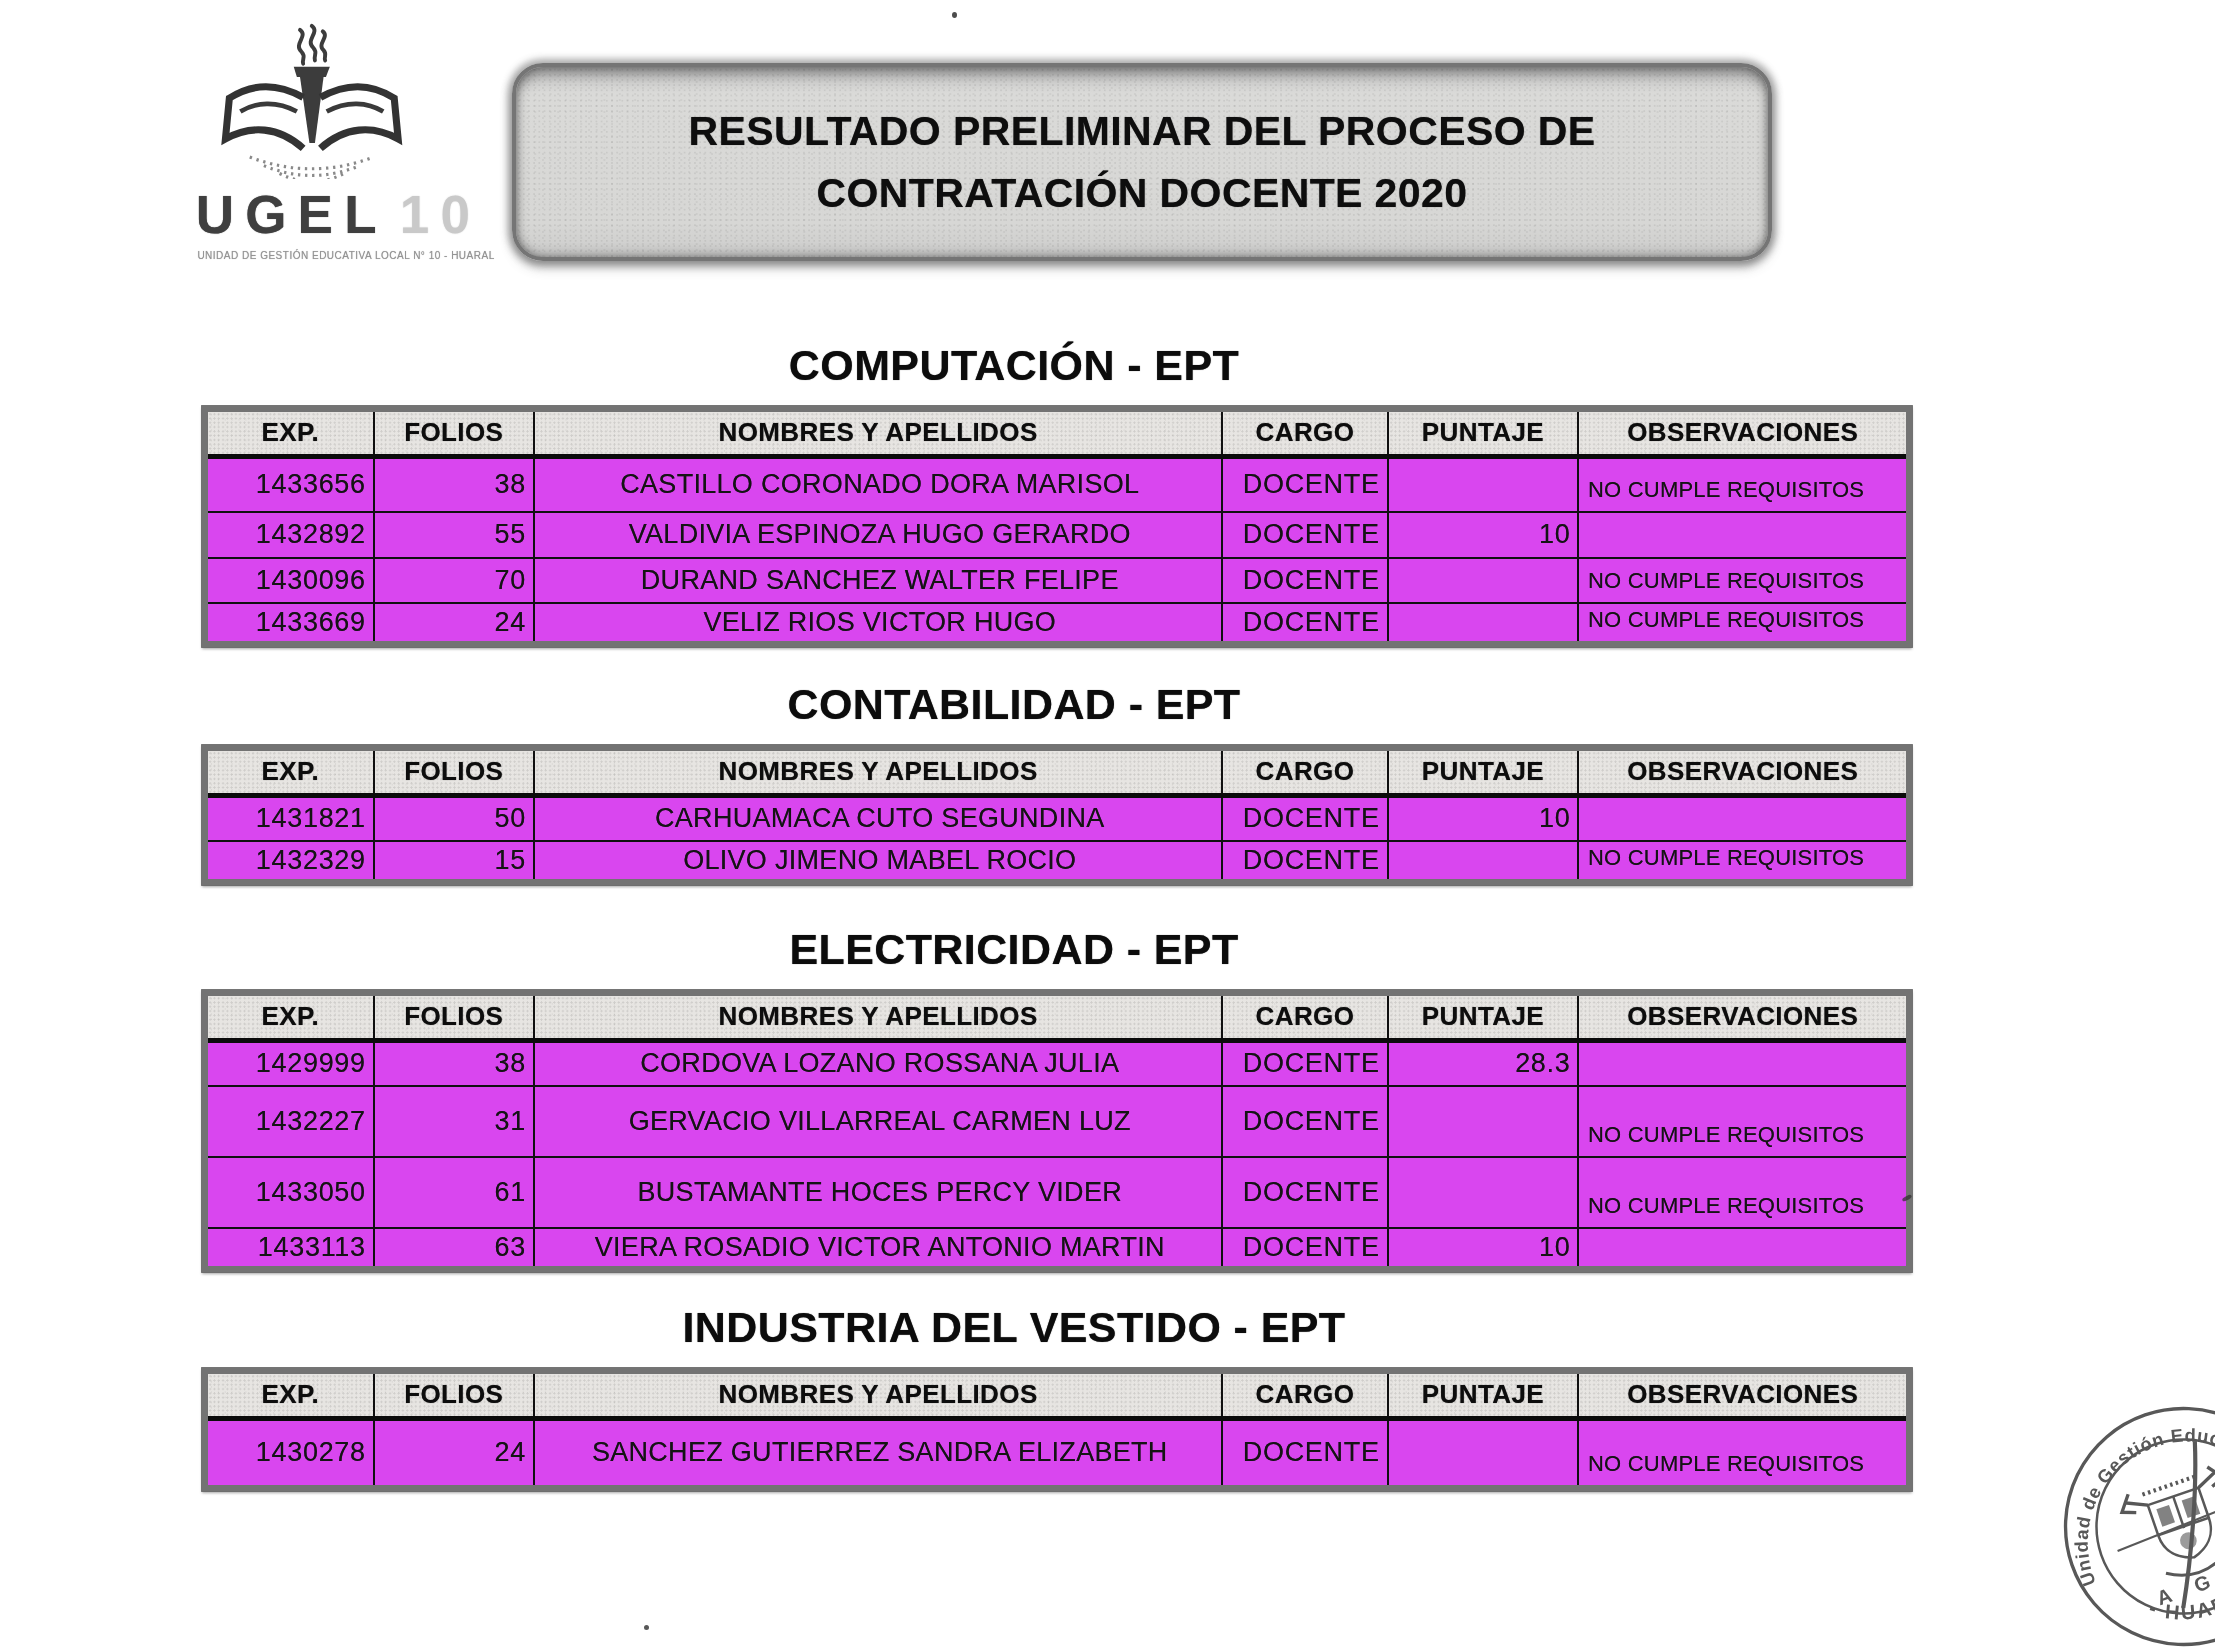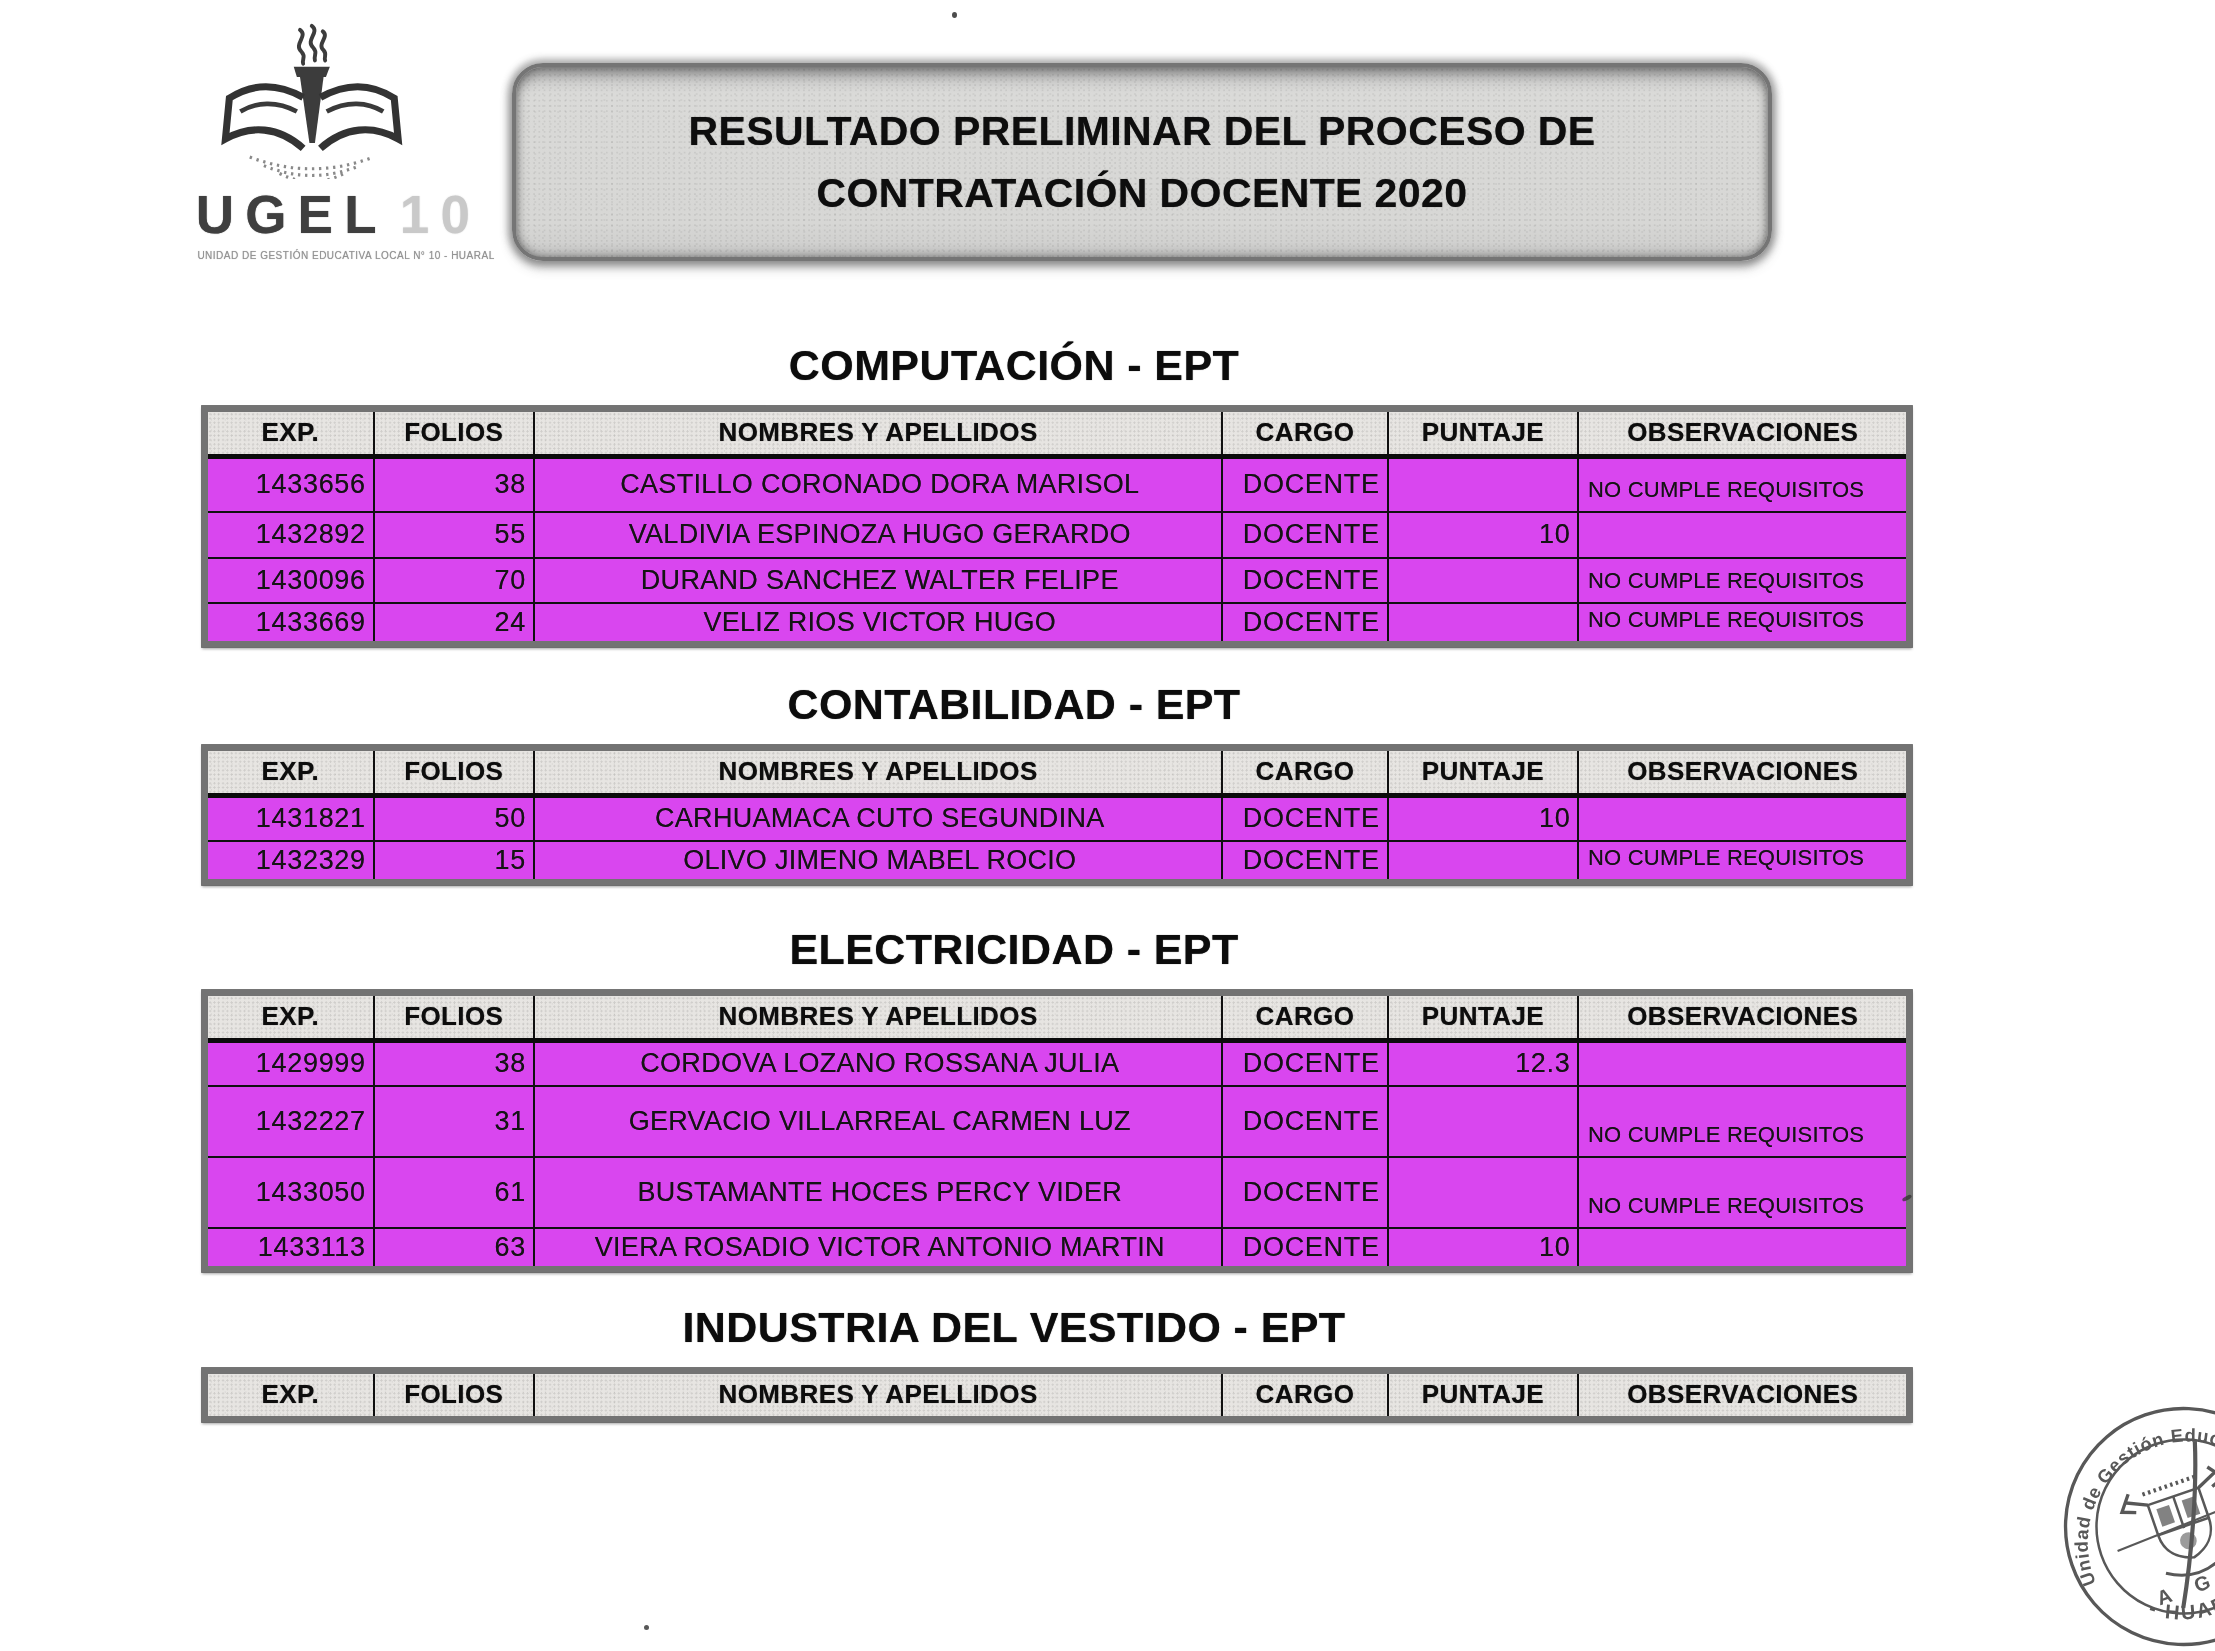--- a/index.html
+++ b/index.html
@@ -253,21 +253,21 @@
           <th>PUNTAJE</th>
           <th>OBSERVACIONES</th>
         </tr>
       </thead>
       <tbody>
         <tr style="height:45px">
           <td class="c-exp">1429999</td>
           <td class="c-folios">38</td>
           <td class="c-nombres">CORDOVA LOZANO ROSSANA JULIA</td>
           <td class="c-cargo">DOCENTE</td>
-          <td class="c-puntaje">12.3</td>
+          <td class="c-puntaje">28.3</td>
           <td class="c-obs"></td>
         </tr>
         <tr style="height:71px">
           <td class="c-exp">1432227</td>
           <td class="c-folios">31</td>
           <td class="c-nombres">GERVACIO VILLARREAL CARMEN LUZ</td>
           <td class="c-cargo">DOCENTE</td>
           <td class="c-puntaje"></td>
           <td class="c-obs">NO CUMPLE REQUISITOS</td>
         </tr>
@@ -306,20 +306,28 @@
         <tr style="height:48px">
           <th>EXP.</th>
           <th>FOLIOS</th>
           <th>NOMBRES Y APELLIDOS</th>
           <th>CARGO</th>
           <th>PUNTAJE</th>
           <th>OBSERVACIONES</th>
         </tr>
       </thead>
       <tbody>
+        <tr style="height:69px">
+          <td class="c-exp">1430278</td>
+          <td class="c-folios">24</td>
+          <td class="c-nombres">SANCHEZ GUTIERREZ SANDRA ELIZABETH</td>
+          <td class="c-cargo">DOCENTE</td>
+          <td class="c-puntaje"></td>
+          <td class="c-obs">NO CUMPLE REQUISITOS</td>
+        </tr>
       </tbody>
     </table>
   </div>
 
   <div class="stamp">
     <svg viewBox="0 0 300 300" width="251" height="251">
       <defs>
         <path id="arcTop" d="M 30 186 A 121 121 0 1 1 270 186" fill="none"></path>
         <path id="arcBot" d="M 48 202 A 118 118 0 0 0 252 202" fill="none"></path>
       </defs>

